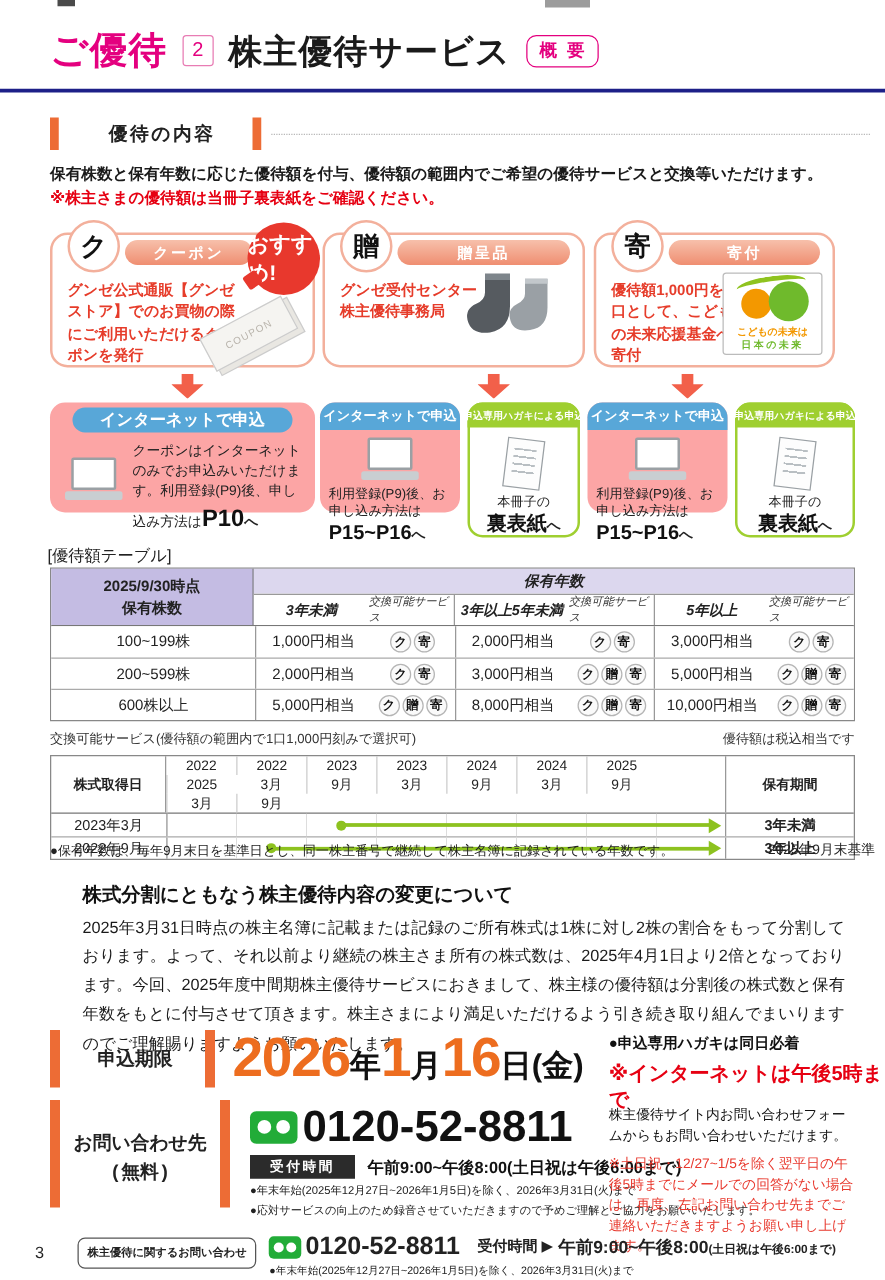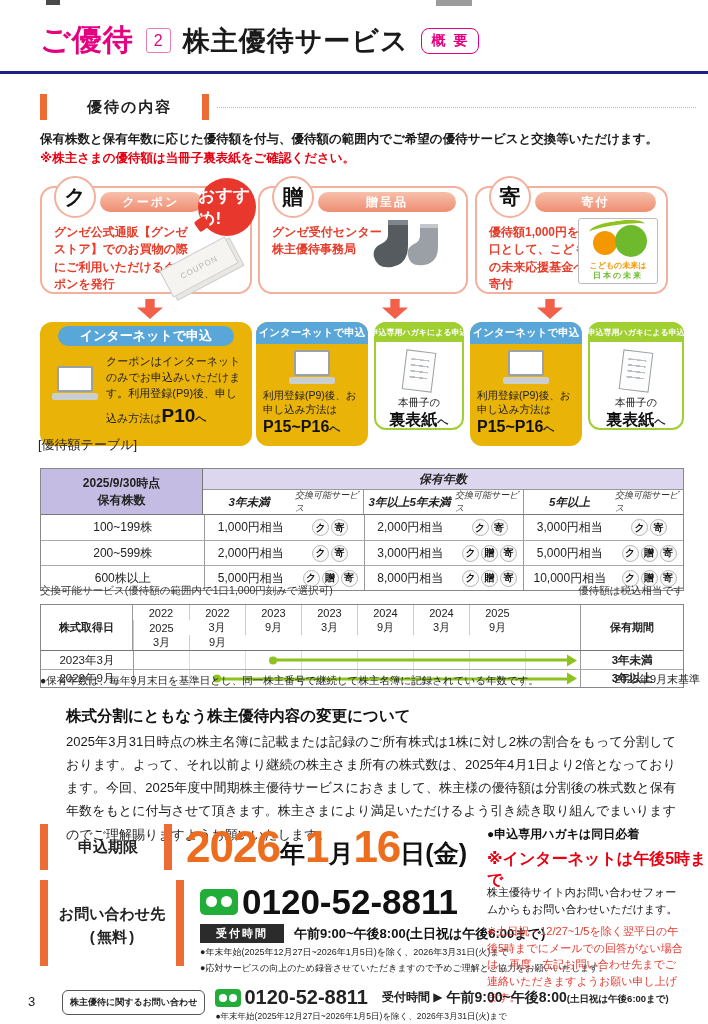--- a/index.html
+++ b/index.html
@@ -45,37 +45,37 @@
   .c-orange { position:absolute; left:14px; top:8px; width:24px; height:24px; border-radius:50%; background:#f39800; }
   .c-green { position:absolute; left:36px; top:2px; width:32px; height:32px; border-radius:50%; background:#6fba2c; }
   .c-swoosh { position:absolute; left:10px; top:-2px; width:56px; height:14px; border-top:4px solid #8fc31f; border-radius:50%; transform:rotate(-8deg); }
   .logo-t1 { font-size:8px; font-weight:bold; color:#f39800; line-height:1.2; }
   .logo-t2 { font-size:8px; font-weight:bold; color:#6fba2c; letter-spacing:2px; line-height:1.2; }
 
   
   .dn-arrow { position:absolute; top:299px; width:26px; height:20px; background:#f2604a; clip-path:polygon(32% 0,68% 0,68% 42%,100% 42%,50% 100%,0 42%,32% 42%); }
 
   
-  .net-box { position:absolute; top:322px; height:124px; background:#eab308; border-radius:12px; }
+  .net-box { position:absolute; top:322px; height:88px; background:#fca5a5; border-radius:12px; }
   .net-head { position:absolute; top:0; left:0; right:0; height:22px; background:#58a7d8; border-radius:12px 12px 0 0; color:#fff; font-weight:bold; display:flex; align-items:center; justify-content:center; }
   .net-head.pill { left:18px; right:18px; top:4px; border-radius:11px; height:20px; }
   .post-box { position:absolute; top:322px; height:108px; background:#fff; border:2px solid #9fcf30; border-radius:12px; }
   .post-head { position:absolute; top:-2px; left:-2px; right:-2px; height:20px; background:#9fcf30; border-radius:12px 12px 0 0; color:#fff; font-size:8px; font-weight:bold; display:flex; align-items:center; justify-content:center; white-space:nowrap; }
   .laptop { display:flex; flex-direction:column; align-items:center; }
   .lt-screen { width:36px; height:26px; border:2px solid #9aa0a4; background:#fff; border-radius:2px; }
   .lt-base { width:46px; height:7px; background:#c9ced1; border-radius:2px; margin-top:1px; }
   .doc-icon { width:30px; height:40px; background:#fdfdfd; border:1.5px solid #9aa0a4; transform:rotate(7deg); position:relative; }
   .doc-icon::after { content:""; position:absolute; left:5px; top:7px; width:18px; height:20px;
     background:repeating-linear-gradient(180deg,#b9bfc3 0 1.5px,transparent 1.5px 6px); }
   .big-ref { font-size:19px; font-weight:bold; color:#111; }
   .mid-ref { font-size:16px; font-weight:bold; color:#111; }
 
   
   .bt-title { position:absolute; top:436px; left:38px; font-size:13px; color:#222; }
-  .btable { position:absolute; top:468px; left:40px; width:644px; border:1px solid #888; font-size:12px; }
+  .btable { position:absolute; top:454px; left:40px; width:644px; border:1px solid #888; font-size:12px; }
   .bt-header { display:flex; border-bottom:1px solid #777; }
   .bt-corner { width:164px; background:#c4bce3; border-right:1px solid #777; display:flex; flex-direction:column; align-items:center; justify-content:center; font-weight:bold; font-size:12px; line-height:1.35; padding:3px 0; }
   .bt-right { flex:1;font-style:italic; }
   .bt-group { height:20px; background:#dcd7ee; display:flex; align-items:center; justify-content:center; font-weight:bold; font-size:12px; }
   .bt-subs { display:flex; height:25px; border-top:1px solid #999; background:#fff; }
   .bt-sub-val { width:92px; display:flex; align-items:center; justify-content:center; font-weight:bold; font-size:11.5px; border-left:1px solid #999; }
   .bt-subs .bt-sub-val:first-child { border-left:none; }
   .bt-sub-svc { width:68px; display:flex; align-items:center; justify-content:center; font-size:9px; color:#333; }
   .bt-row { display:flex; height:25px; align-items:center; background:#fff; }
   .bt-row + .bt-row { border-top:1px solid #aaa; }

